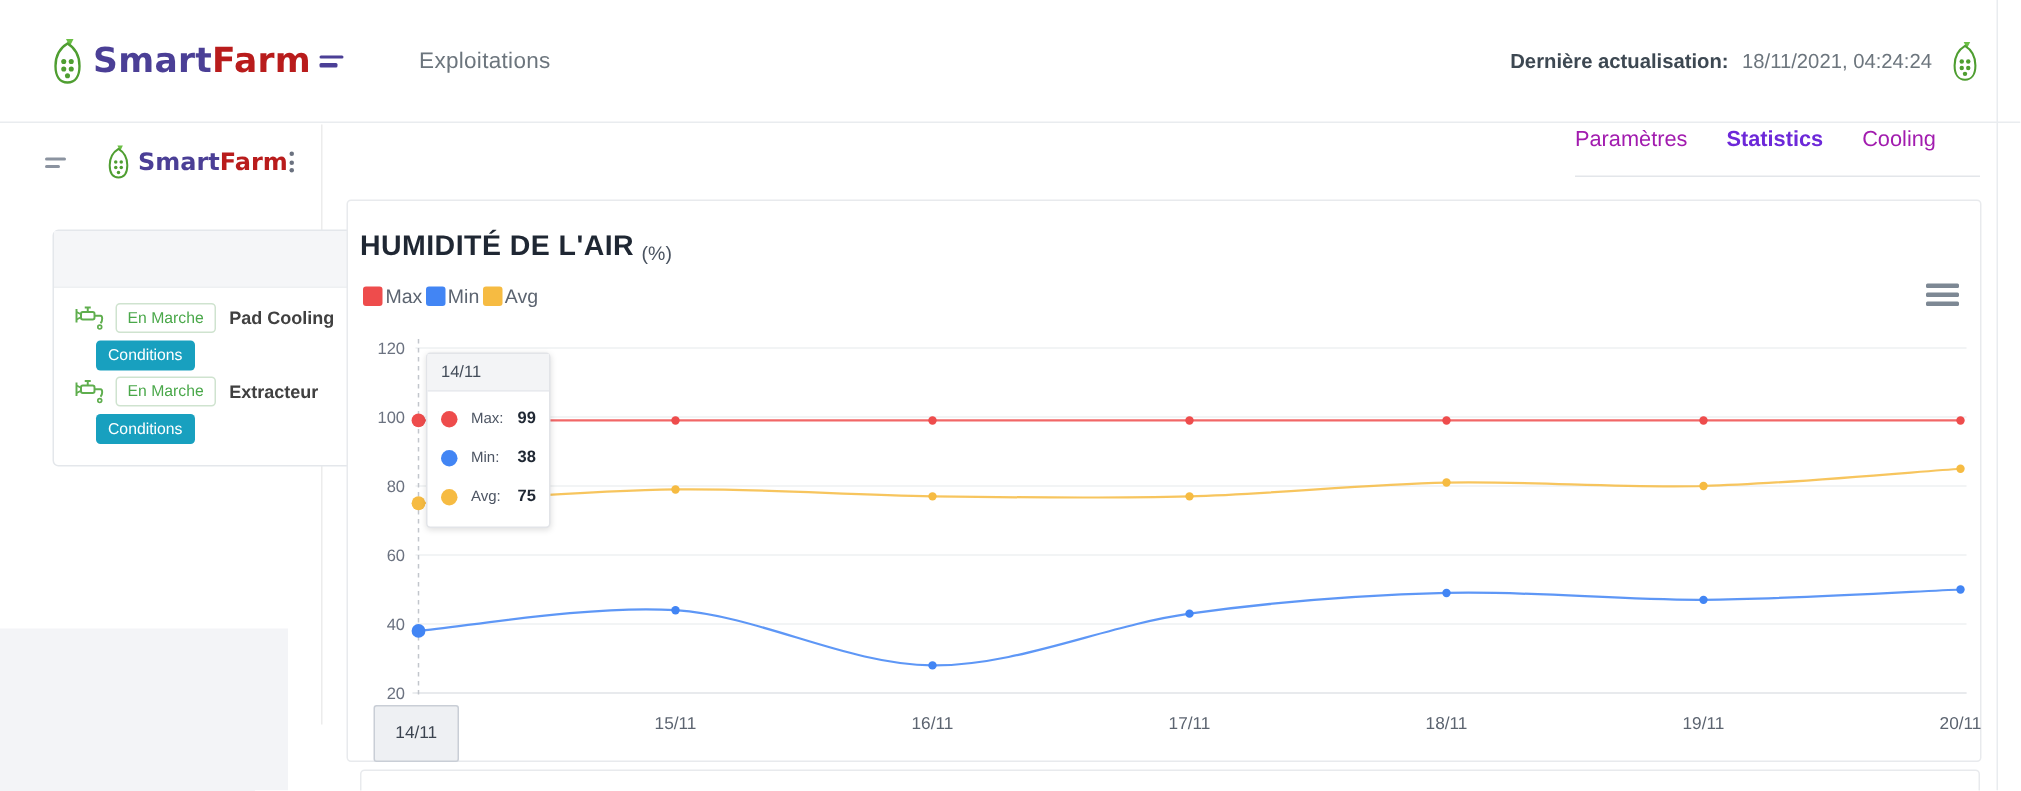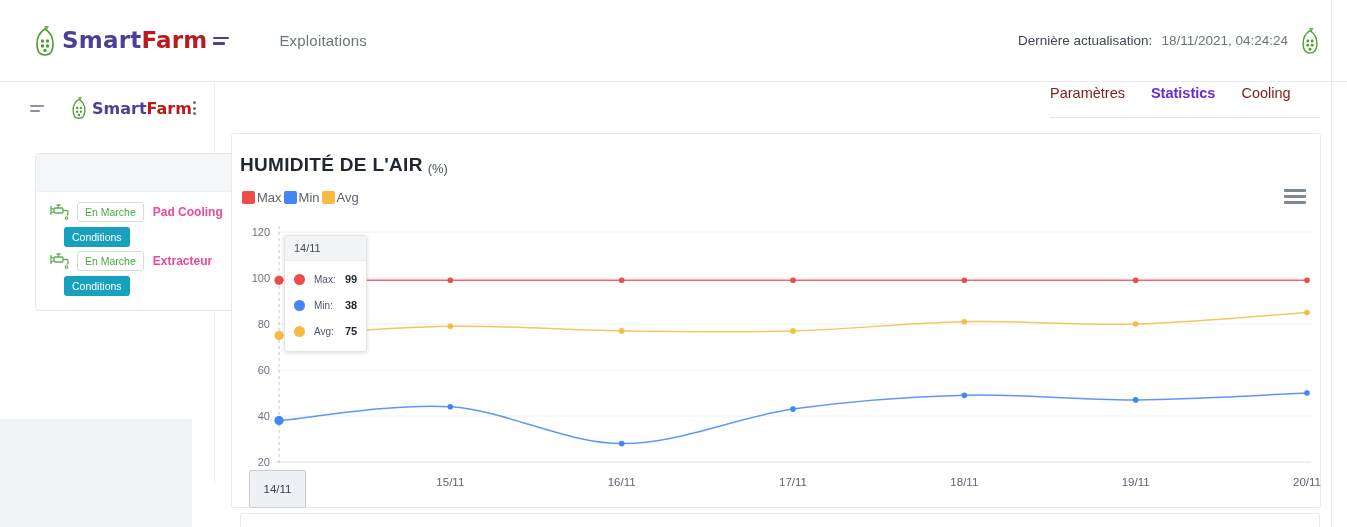--- a/index.html
+++ b/index.html
@@ -27,29 +27,29 @@
   .hdr-lines i:nth-child(1){ width:16px;}
   .hdr-lines i:nth-child(2){ width:12px;}
 
   .nav-link {
     margin-left:48px; font-size:15px; color:#6c757d; cursor:pointer;
     letter-spacing:.2px;
   }
   .topbar-right {
     margin-left:auto; margin-right:24px; display:flex; align-items:center; gap:9px;
   }
-  .refresh-label { font-size:13.5px; font-weight:normal; color:#3d4852; }
+  .refresh-label { font-size:13.5px; font-weight:bold; color:#3d4852; }
   .refresh-value { font-size:13.5px; color:#6c757d; }
 
   
   .tabs-row {
     position:absolute; left:1050px; top:85px; width:270px; height:32px;
     display:flex; align-items:flex-start; gap:26px;
   }
-  .tab { font-size:14.5px; color:#7f1d1d; cursor:pointer; padding-bottom:7px; }
+  .tab { font-size:14.5px; color:#a21caf; cursor:pointer; padding-bottom:7px; }
   .tab.active { color:#6d28d9; font-weight:bold;text-align:center; }
   .tabs-underline {
     position:absolute; left:1050px; top:117px; width:270px; height:1px; background:#e3e6ea;
   }
 
   
   .leftpanel {
     position:absolute; left:0px; top:83px; width:215px; height:400px;
     background:#ffffff; border-right:1px solid #ececec;
   }
@@ -69,21 +69,21 @@
     border:1px solid #e4e7eb; border-radius:4px; background:#fff;
   }
   .device-card-top { height:38px; background:#f5f6f8; border-bottom:1px solid #eef0f2; }
   .device-rows { padding:6px 0 0 0; }
   .device-row { display:flex; align-items:center; padding:0 0 0 13px; height:24px; margin-top:2px; }
   .valve-icon { width:24px; height:20px; flex:none; }
   .badge-run {
     font-size:10.5px; color:#4aa84a; border:1px solid #cfe3cf; border-radius:3px;
     padding:3px 7px; margin-left:4px; background:#fff; white-space:nowrap; cursor:pointer;
   }
-  .device-name { font-size:12px; font-weight:bold; color:#ec4899; margin-left:9px; white-space:nowrap; }
+  .device-name { font-size:12px; font-weight:bold; color:#404040; margin-left:9px; white-space:nowrap; }
   .btn-conditions {
     display:inline-block; background:#18a0bf; color:#ffffff; font-size:10.5px;
     border:none; border-radius:3px; padding:4px 8px; margin:3px 0 0 28px; cursor:pointer;
   }
 
   .lp-bottom-block {
     position:absolute; left:0px; top:419px; width:192px; height:108px; background:#f3f4f7;
   }
 
   

